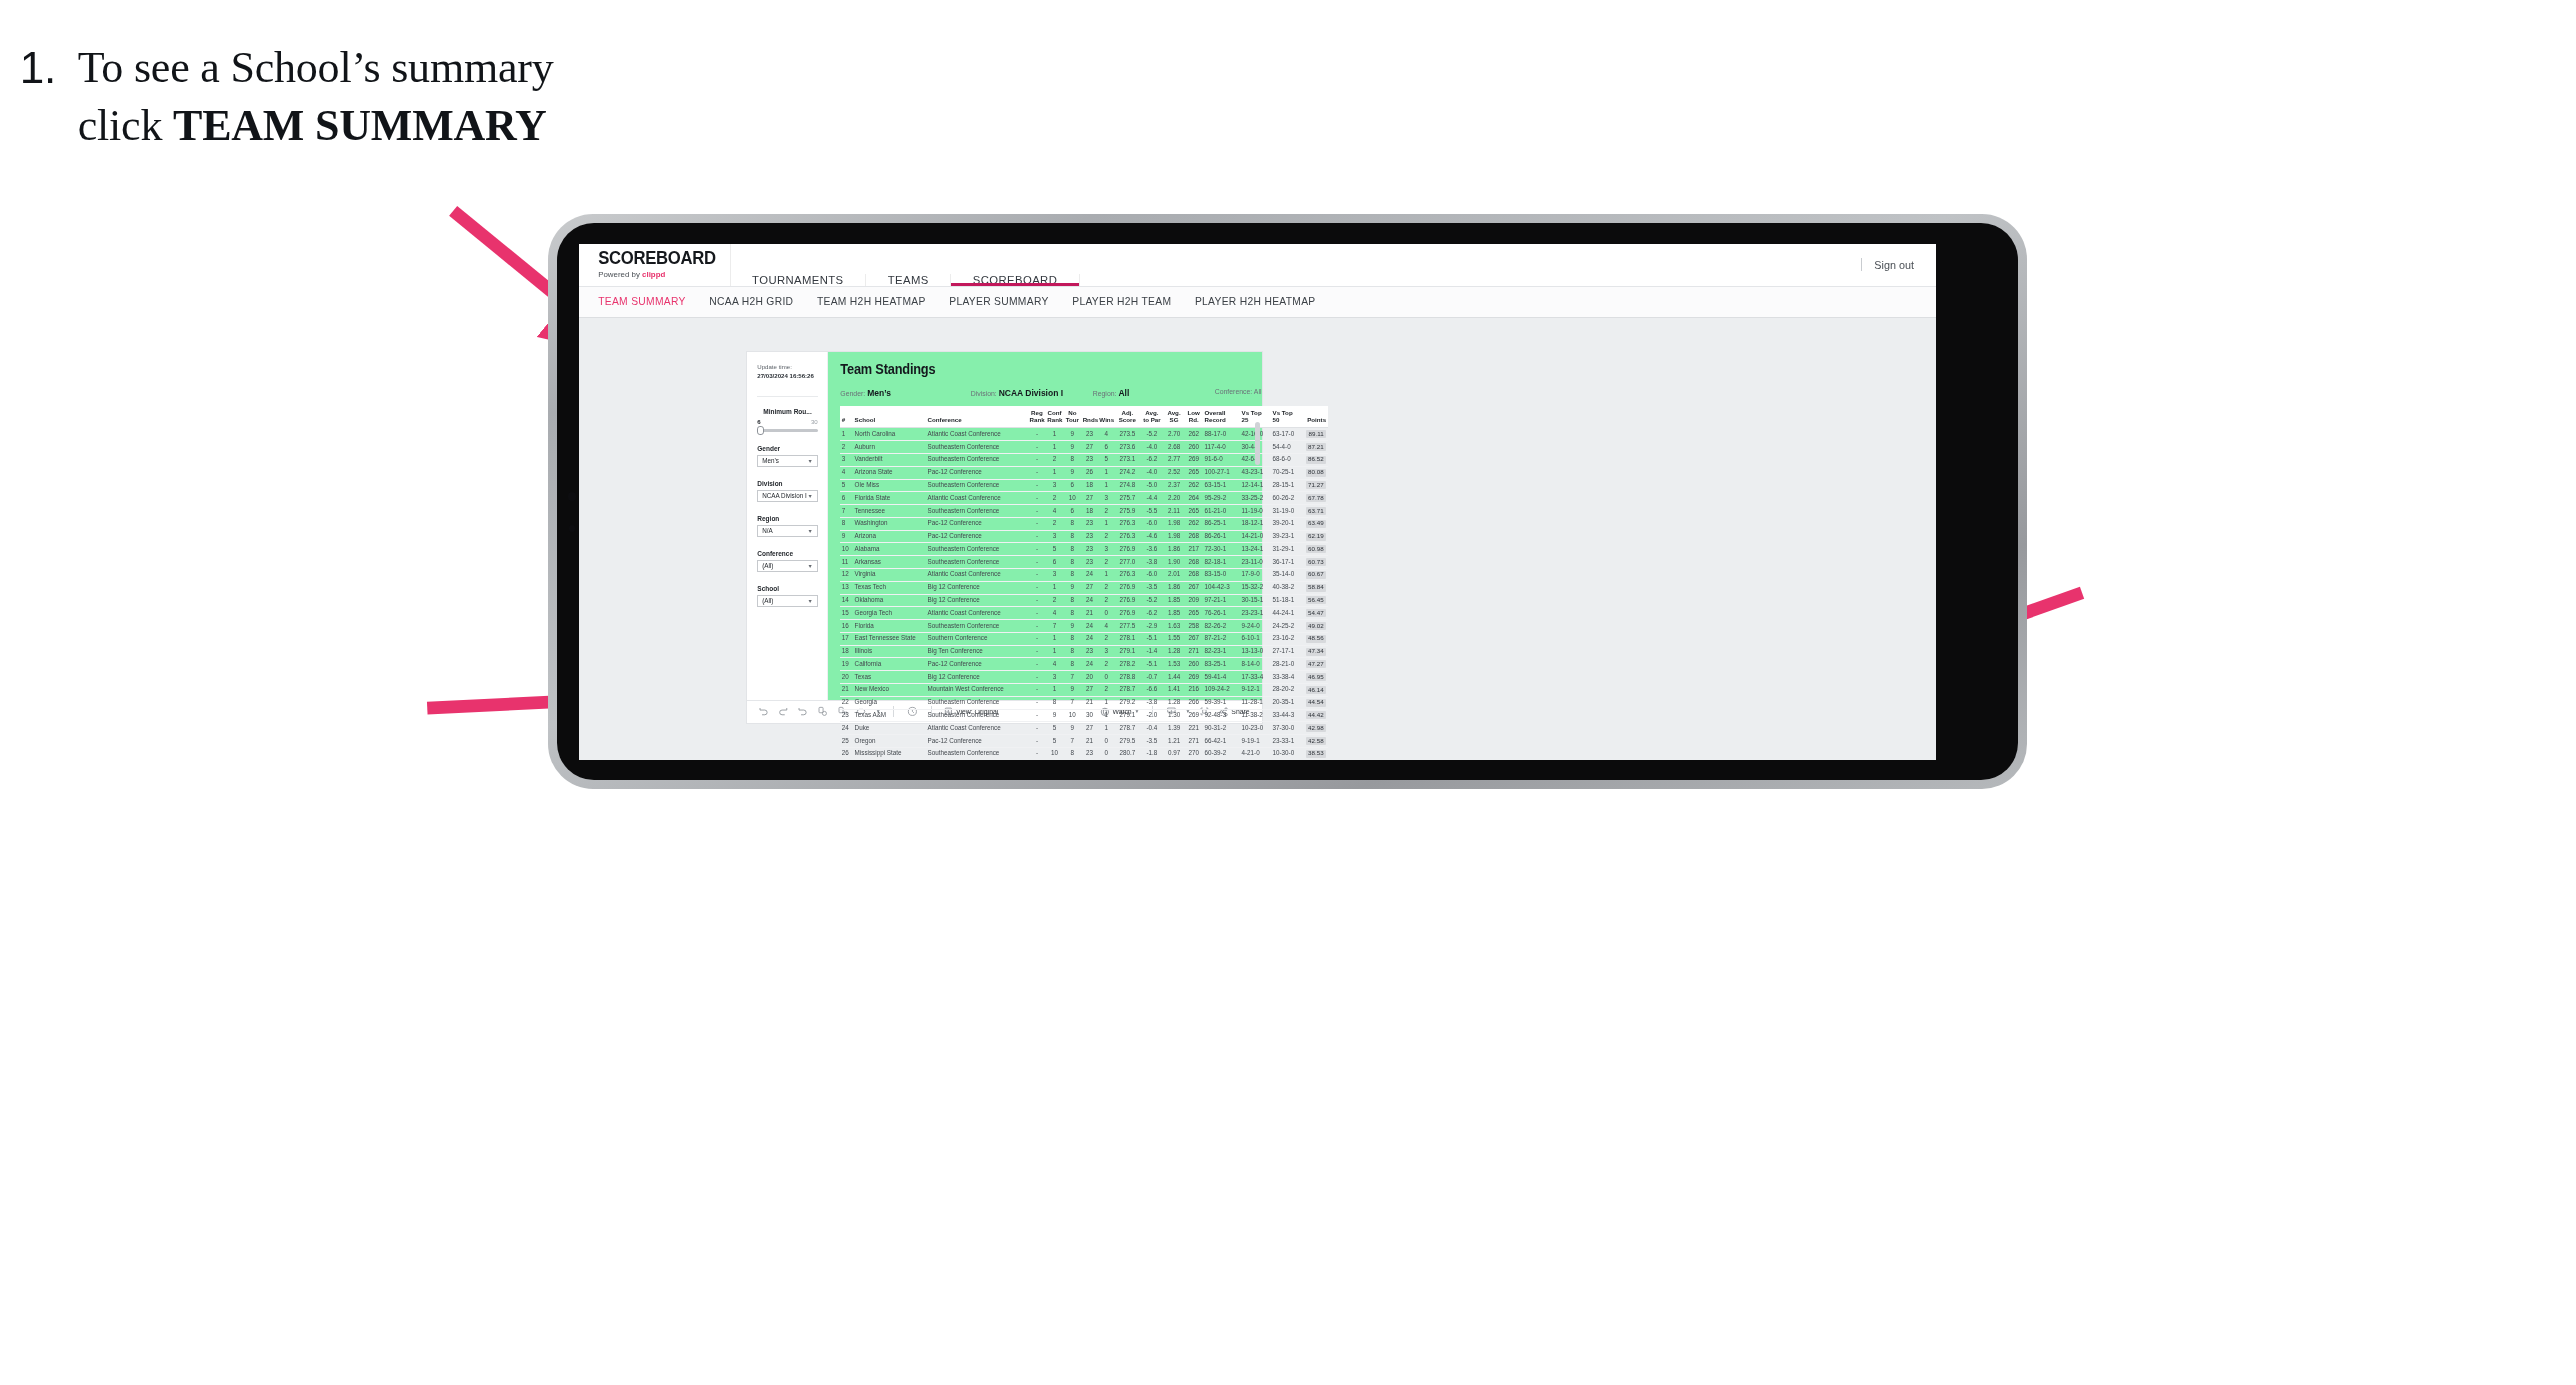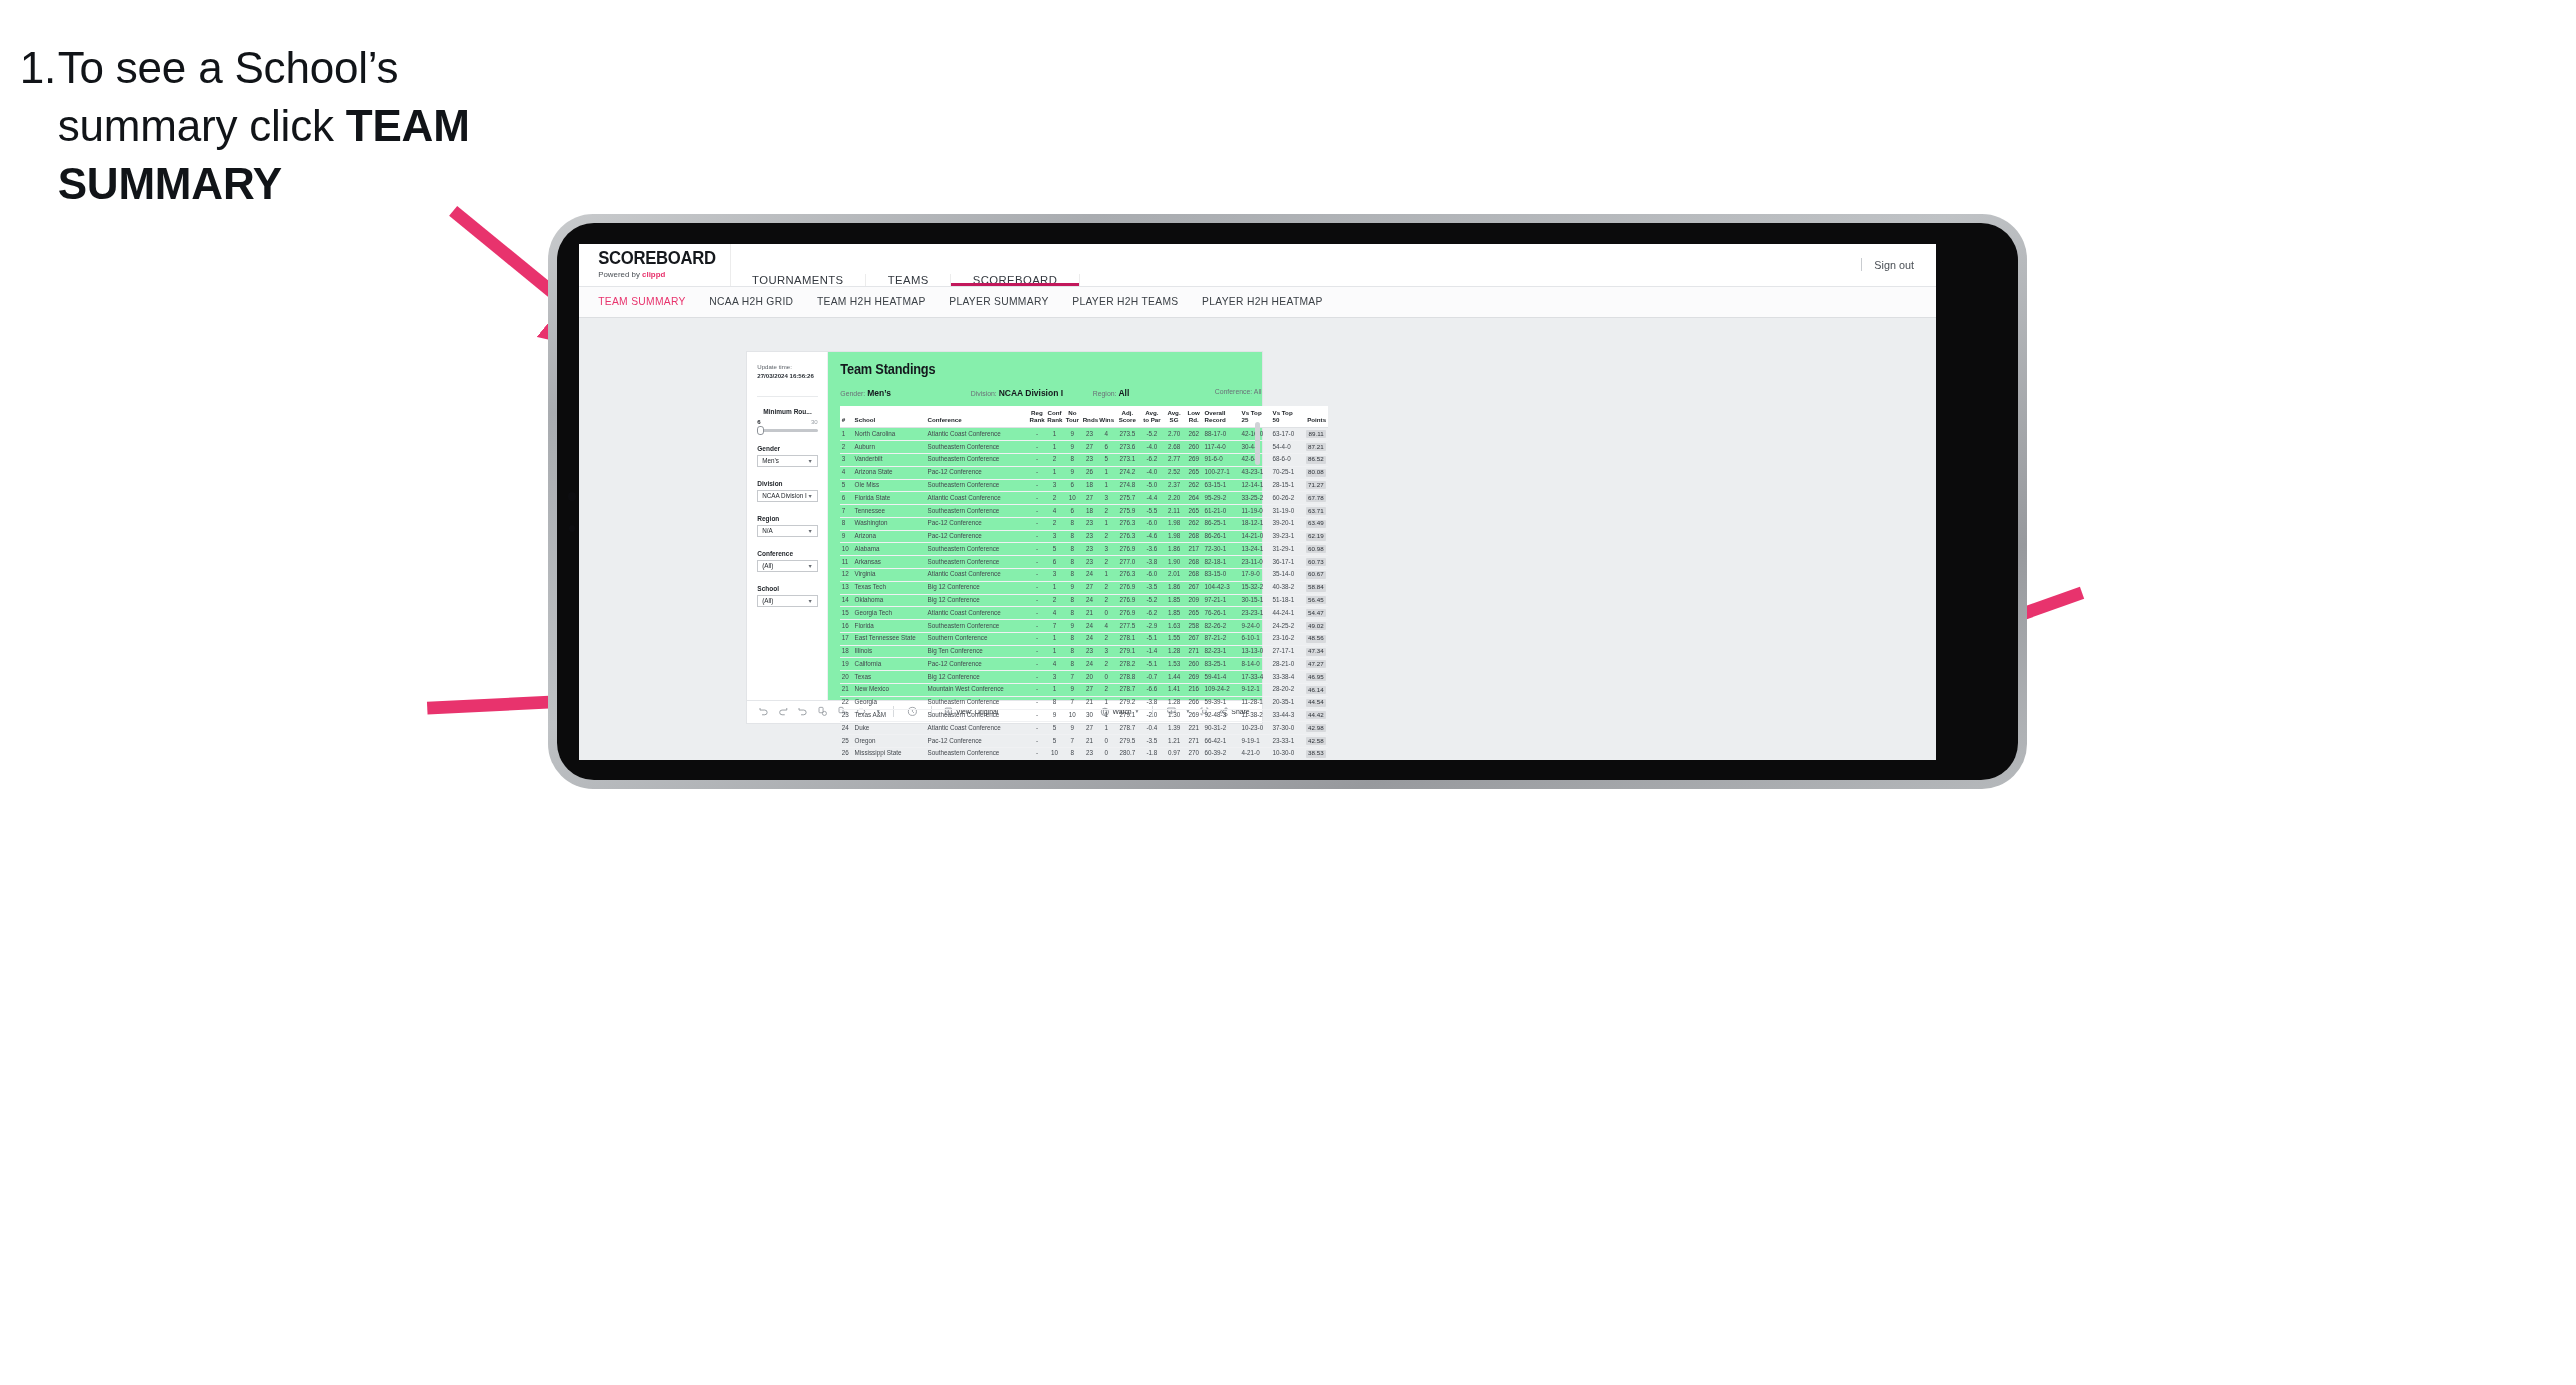--- a/index.html
+++ b/index.html
@@ -16,21 +16,21 @@
     position: absolute;
     color: #111418;
     font-size: 44px;
     line-height: 1.32;
     font-weight: 400;
     letter-spacing: -0.2px;
   }
   .anno b { font-weight: 700; }
   #anno1 { left: 19.7px;  top: 39px;  width: 550px; }
   #anno1 .num { position: absolute; left: 0; top: 0; }
-  #anno1 .body { display: block; margin-left: 38px; }
+  #anno1 .body { display: block; margin-left: 58px; font-family: Liberation Serif, serif; }
   #anno2 { left: 37px;  top: 595px; width: 413px; }
   #anno3 { left: 2059px; top: 442px; width: 511px; }
 
   .arrow { position: absolute; pointer-events: none; }
 
   
   #device {
     position: absolute;
     left: 548px; top: 214px;
     width: 1479px; height: 489px;
@@ -275,21 +275,21 @@
               <span class="divider-v"></span>
               <span>Sign out</span>
             </div>
           </div>
 
           <div class="subnav">
             <div class="subnav-item active">TEAM SUMMARY</div>
             <div class="subnav-item">NCAA H2H GRID</div>
             <div class="subnav-item">TEAM H2H HEATMAP</div>
             <div class="subnav-item">PLAYER SUMMARY</div>
-            <div class="subnav-item">PLAYER H2H TEAMS</div>
+            <div class="subnav-item">PLAYER H2H TEAM</div>
             <div class="subnav-item">PLAYER H2H HEATMAP</div>
           </div>
 
           <div class="dash">
             <div class="dash-body">
 
               <div class="filters">
                 <div class="upd-label">Update time:</div>
                 <div class="upd-time">27/03/2024 16:56:26</div>
                 <div class="frule"></div>

